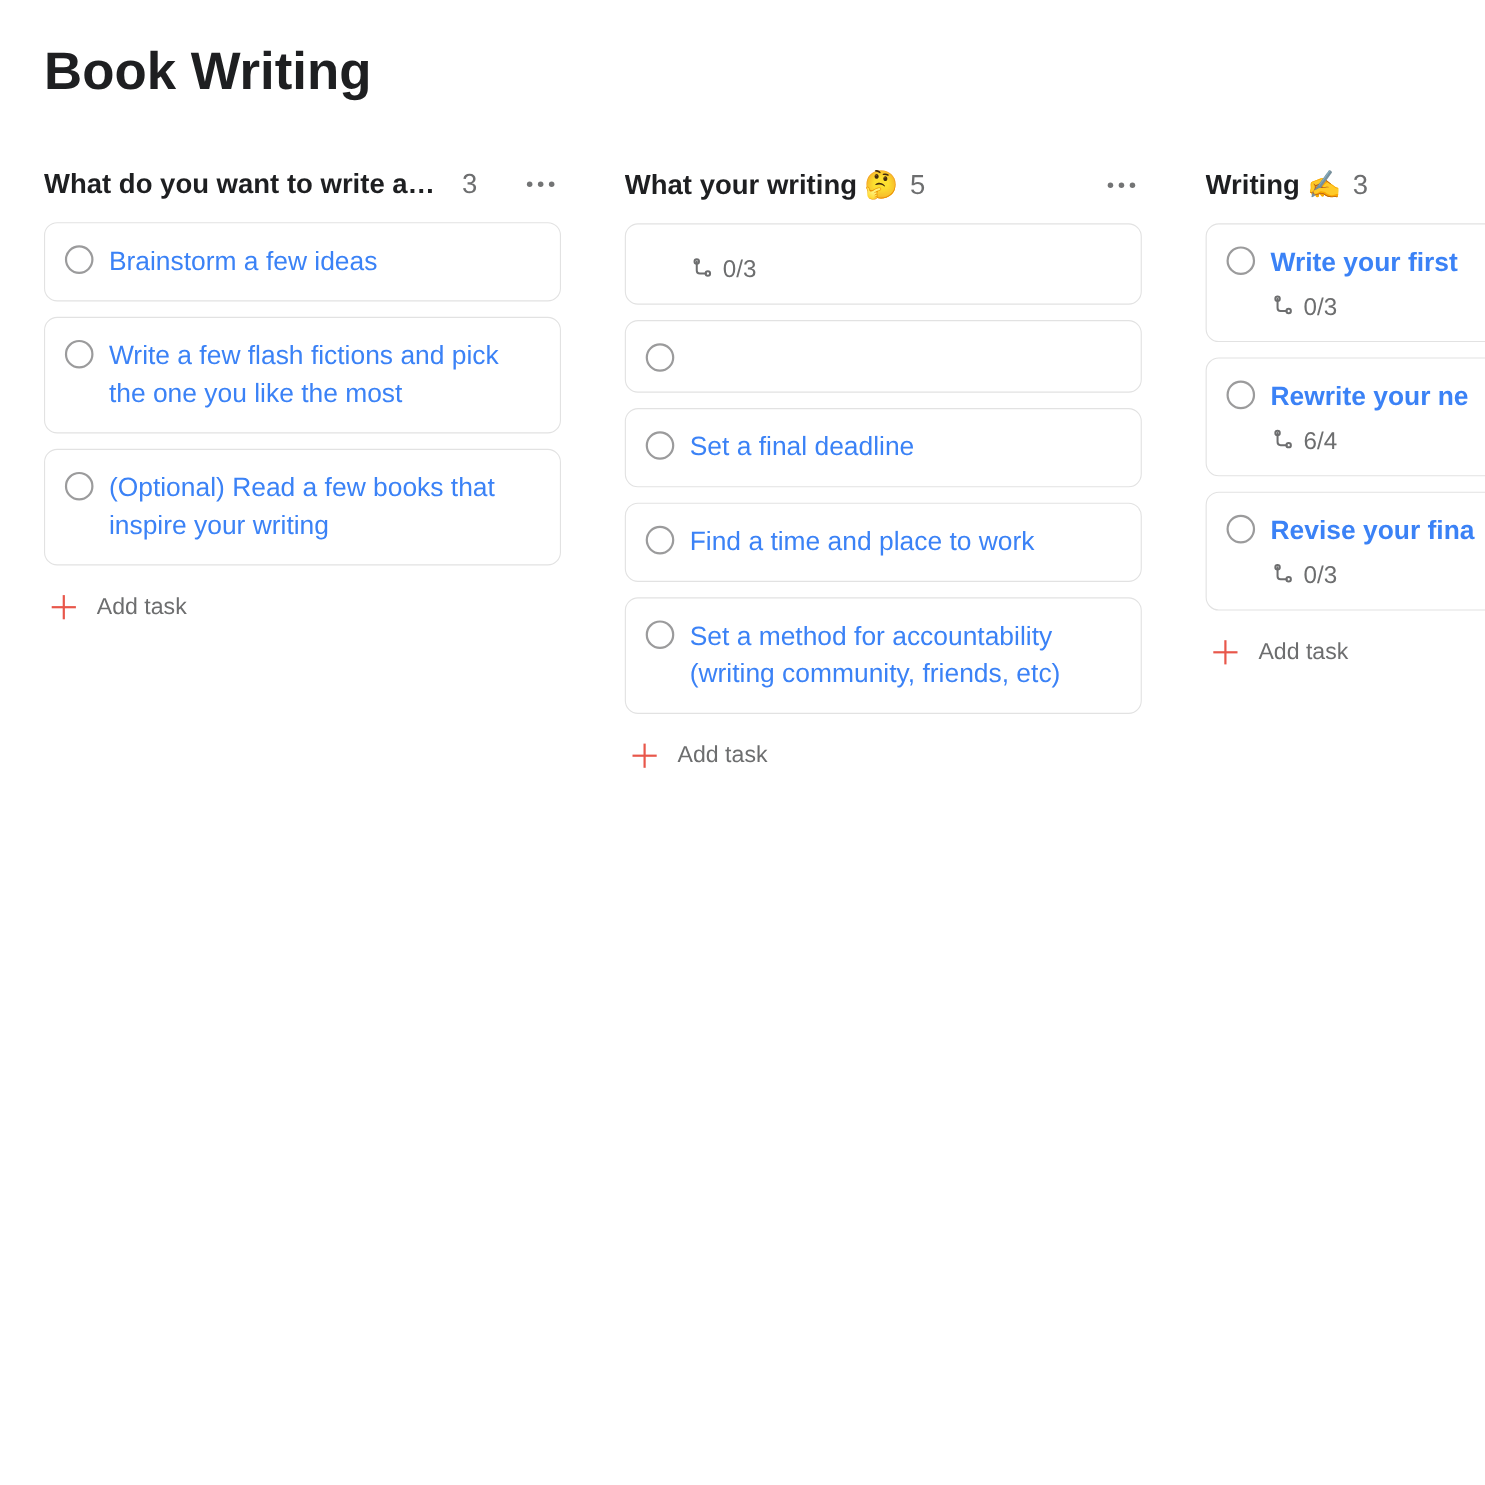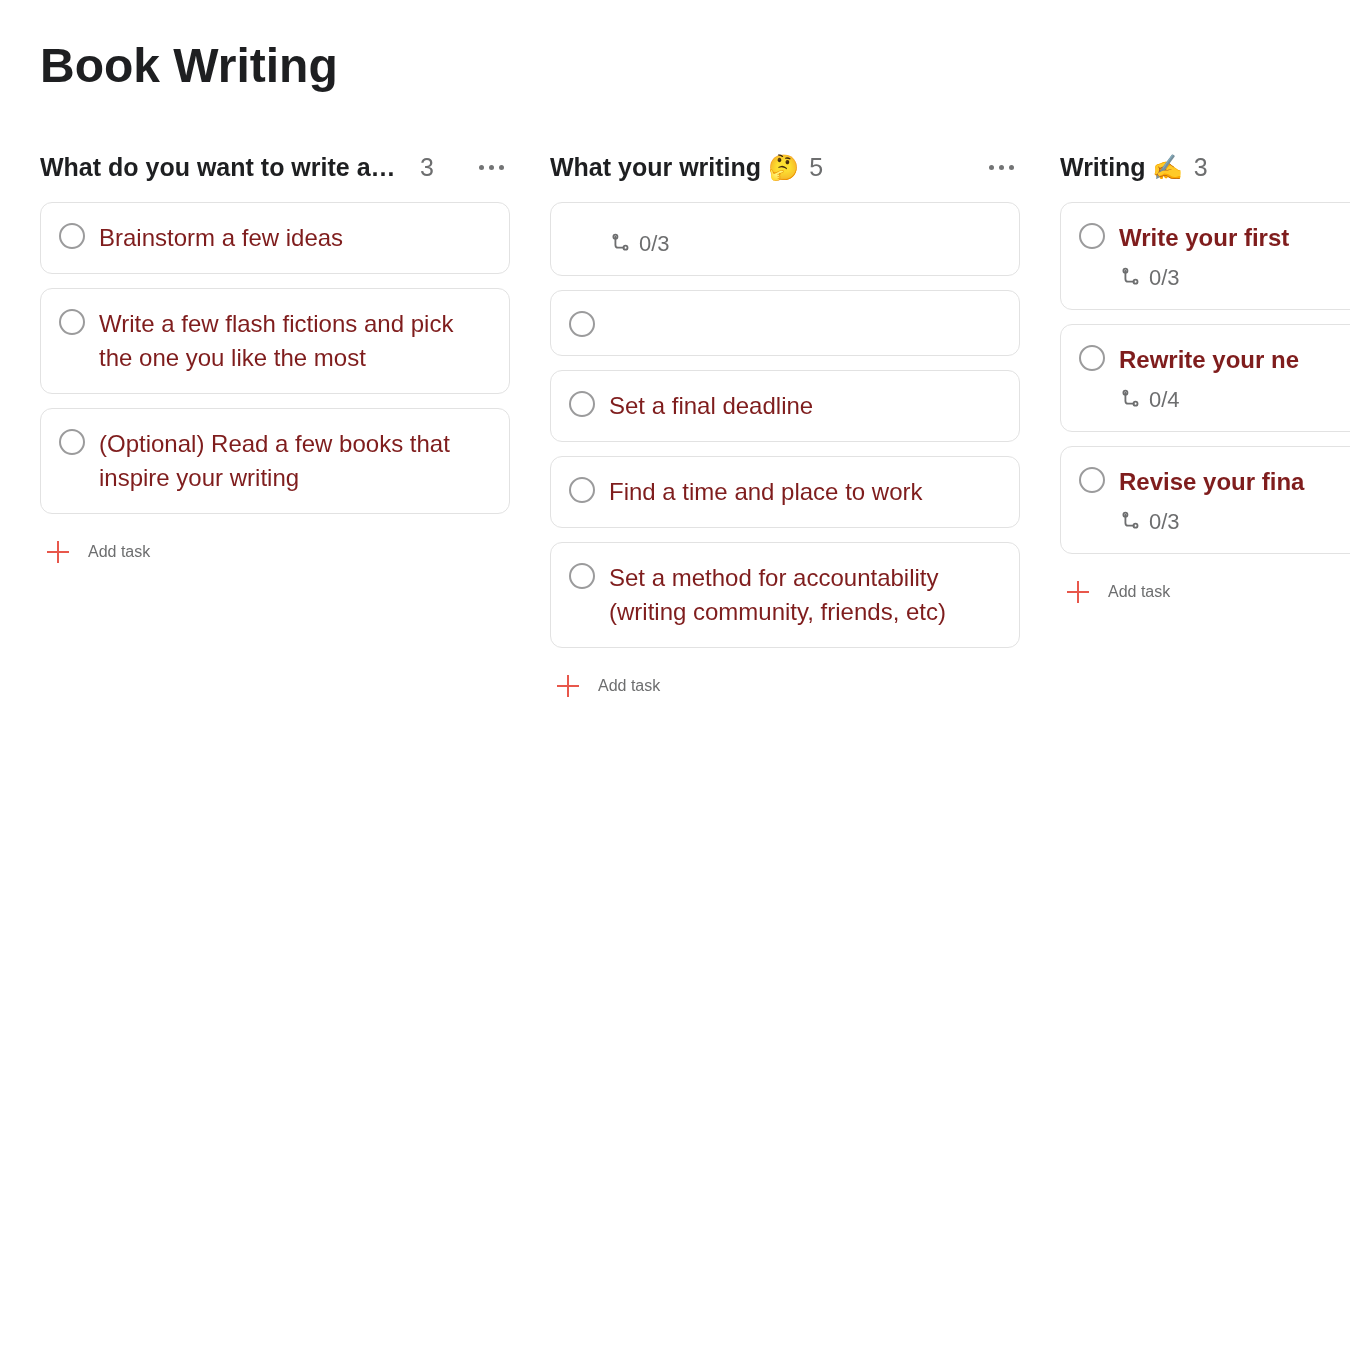--- a/index.html
+++ b/index.html
@@ -16,21 +16,21 @@
   .page {
     padding: 38px 40px 0 40px;
   }
   .page-title {
     font-size: 48px;
     font-weight: 700;
     margin: 0 0 60px 0;
   }
   .board {
     display: flex;
-    gap: 40px;
+    gap: 58px;
     align-items: flex-start;
   }
   .column {
     width: 470px;
     flex: 0 0 470px;
   }
   .col-header {
     display: flex;
     align-items: center;
     margin-bottom: 20px;
@@ -83,21 +83,21 @@
     flex: 0 0 auto;
     width: 26px;
     height: 26px;
     border: 2.4px solid #9b9b9c;
     border-radius: 50%;
     margin-top: 2px;
   }
   .task-title {
     font-size: 24px;
     line-height: 34px;
-    color: #7f1d1d;
+    color: #3b82f6;
     font-weight: 400;
   }
   .task-title.bold { font-weight: 700; }
   .task-title.underline { text-decoration: underline; }
   .subtask-row {
     display: flex;
     align-items: center;
     gap: 8px;
     margin-top: 10px;
     margin-left: 40px;
@@ -135,21 +135,21 @@
   }
   .plus-icon::before {
     left: 11px; top: 1px;
     width: 2px; height: 22px;
   }
   .plus-icon::after {
     top: 11px; left: 1px;
     height: 2px; width: 22px;
   }
   .add-task-label {
-    font-size: 16px;
+    font-size: 21px;
     color: #6d6e6f;
   }
 </style>
 </head>
 <body>
 
 <div class="page">
   <h1 class="page-title">Book Writing</h1>
 
   <div class="board" id="board">
@@ -257,21 +257,21 @@
           <div class="card-row">
             <div class="check"></div>
             <div class="task-title bold">Rewrite your ne</div>
           </div>
           <div class="subtask-row">
             <span class="subtask-icon"><svg viewBox="0 0 24 24" stroke-width="2" stroke-linecap="round" stroke-linejoin="round">
                 <path d="M7 4 v9 a3 3 0 0 0 3 3 h6"></path>
                 <circle cx="7" cy="4" r="2.2"></circle>
                 <circle cx="18" cy="16" r="2.2"></circle>
               </svg></span>
-            <span>0/4</span>
+            <span>6/4</span>
           </div>
         </div>
         <div class="card">
           <div class="card-row">
             <div class="check"></div>
             <div class="task-title bold">Revise your fina</div>
           </div>
           <div class="subtask-row">
             <span class="subtask-icon"><svg viewBox="0 0 24 24" stroke-width="2" stroke-linecap="round" stroke-linejoin="round">
                 <path d="M7 4 v9 a3 3 0 0 0 3 3 h6"></path>

